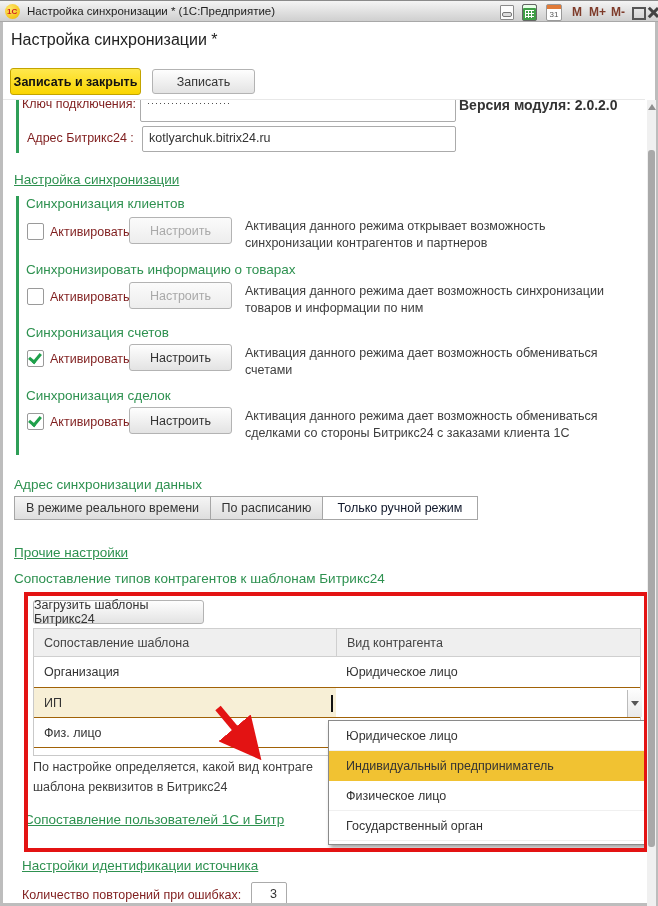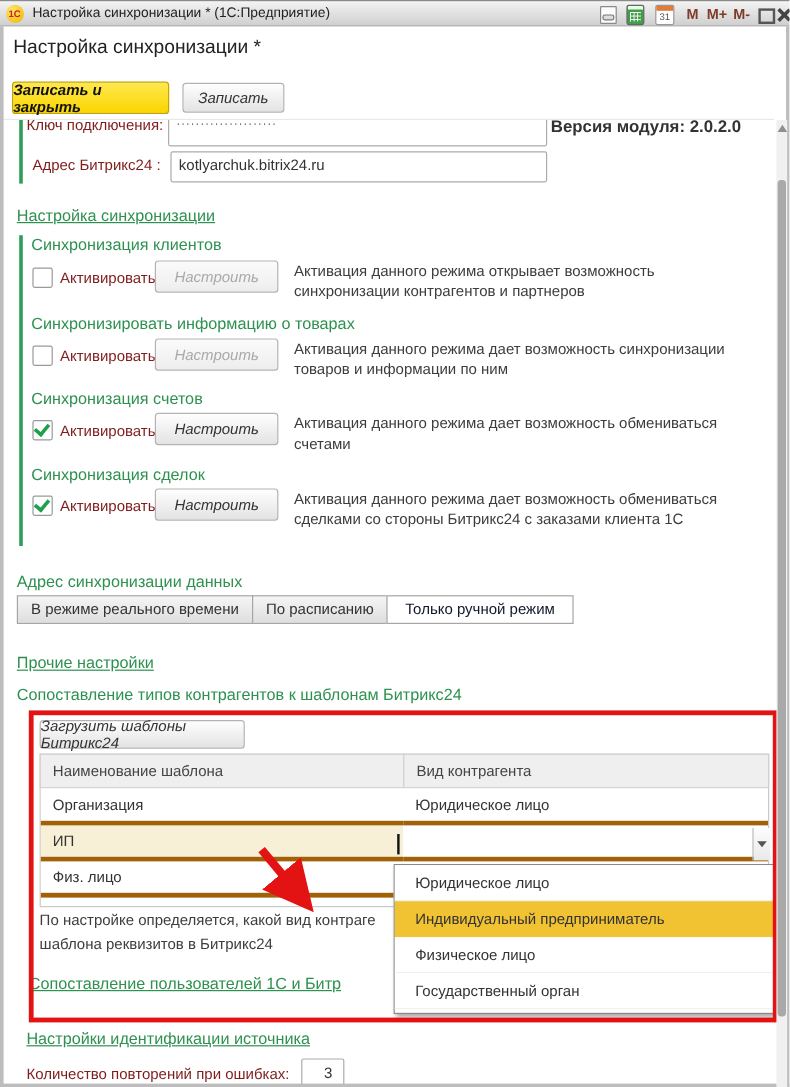--- a/index.html
+++ b/index.html
@@ -30,21 +30,21 @@
   .close-ic::before,.close-ic::after{content:"";position:absolute;left:5px;top:0;width:2.5px;height:13px;background:#444;}
   .close-ic::before{transform:rotate(45deg);} .close-ic::after{transform:rotate(-45deg);}
   
   .frame-l,.frame-r{position:absolute;top:22px;width:3px;height:884px;background:#bdbdbd;z-index:30;}
   .frame-l{left:0;} .frame-r{left:655px;}
   .frame-b{position:absolute;left:0;top:903px;width:658px;height:3px;background:#bdbdbd;z-index:30;}
   
   .page-title{position:absolute;left:11px;top:31px;font-size:16px;color:#222;}
   .btn{box-sizing:border-box;display:flex;align-items:center;justify-content:center;
        background:linear-gradient(#fefefe,#e3e3e3);border:1px solid #b3b3b3;border-radius:3px;
-       font-size:12.5px;color:#333;font-style:italic;}
+       font-size:12.5px;color:#333;}
   .btn.disabled{color:#a9a9a9;background:linear-gradient(#fbfbfb,#ededed);}
   .btn-yellow{background:linear-gradient(#ffe84d,#fad500);border:1px solid #c3a400;font-weight:bold;color:#111;}
   .sep-line{position:absolute;left:0;top:99px;width:645px;height:1px;background:#e8e8e8;}
   .green-h{color:#2e9150;font-size:13.5px;}
   .green-link{color:#2e9150;font-size:13.5px;text-decoration:underline;}
   .gbar{position:absolute;width:3px;background:#2e9e57;}
   .lbl{font-size:12.5px;color:#7f1d1d;}
   .input{box-sizing:border-box;background:#fff;border:1px solid #ababab;border-radius:2px;
          font-size:12.5px;color:#333;padding:4px 6px 0 6px;}
   .cb{position:absolute;width:15px;height:15px;background:#fff;border:1px solid #9a9a9a;border-radius:2px;}
@@ -54,21 +54,21 @@
   .desc{font-size:12.5px;color:#3d3d3d;line-height:16.5px;white-space:pre-line;width:405px;}
   
   .tgl{position:absolute;box-sizing:border-box;height:24px;display:flex;align-items:center;justify-content:center;
        font-size:12.5px;border:1px solid #a6a6a6;}
   .tgl.off{background:linear-gradient(#f5f5f5,#dedede);color:#333;}
   .tgl.on{background:#fff;color:#0f172a;}
   
   .tbl-border{position:absolute;box-sizing:border-box;border:1px solid #c9c9c9;}
   .th{position:absolute;box-sizing:border-box;background:#efefef;border:1px solid #cfcfcf;
       font-size:12.5px;color:#444;display:flex;align-items:center;padding-left:10px;}
-  .td{position:absolute;box-sizing:border-box;border-bottom:4px solid #a16207;font-size:12.5px;color:#333;
+  .td{position:absolute;box-sizing:border-box;border-bottom:1px solid #a16207;font-size:12.5px;color:#333;
       display:flex;align-items:center;padding-left:10px;background:#fff;}
   .td.active{background:#f7efd6;}
   
   .dd{position:absolute;left:328px;top:720px;width:316px;height:123px;background:#fff;
       border:1px solid #8a8a8a;box-shadow:2px 3px 4px rgba(0,0,0,.35);z-index:10;}
   .dd-item{box-sizing:border-box;height:30px;display:flex;align-items:center;padding-left:17px;
       font-size:12.5px;color:#333;border-bottom:1px solid #f0f0f0;background:#fff;}
   .dd-item.hl{background:#f1c232;border-bottom:1px solid #f1c232;}
   .combo-btn{position:absolute;left:627px;top:690px;width:15px;height:27px;box-sizing:border-box;
       background:linear-gradient(#fdfdfd,#e9e9e9);border-left:1px solid #bbb;display:flex;align-items:center;justify-content:center;}
@@ -100,21 +100,21 @@
     <span class="mem-btn" style="left:572px;">M</span>
     <span class="mem-btn" style="left:589px;">M+</span>
     <span class="mem-btn" style="left:611px;">M-</span>
     <span class="max-ic"></span>
     <span class="close-ic"></span>
   </div>
 
   <div class="page-title">Настройка синхронизации *</div>
 
   <div class="btn btn-yellow abs" style="left:10px;top:68px;width:131px;height:27px;">Записать и закрыть</div>
-  <div class="btn abs" style="left:152px;top:69px;width:85px;height:25px;">Записать</div>
+  <div class="btn abs" style="left:152px;top:69px;width:103px;height:25px;">Записать</div>
 
   <div class="sep-line"></div>
 
   <div class="abs" style="left:0;top:100px;width:645px;height:56px;overflow:hidden;">
     <span class="gbar" style="left:16px;top:0;height:53px;"></span>
     <span class="lbl abs" style="left:22px;top:-3px;">Ключ подключения:</span>
     <div class="input abs" style="left:140px;top:-5px;width:316px;height:27px;font-size:9px;letter-spacing:1px;padding-top:2px;">·····················</div>
     <span class="abs" style="left:459px;top:-3px;font-size:14px;font-weight:bold;color:#333;">Версия модуля: 2.0.2.0</span>
     <span class="lbl abs" style="left:27px;top:31px;">Адрес Битрикс24 :</span>
     <div class="input abs" style="left:142px;top:26px;width:314px;height:26px;">kotlyarchuk.bitrix24.ru</div>
@@ -160,21 +160,21 @@
   <div class="tgl off" style="left:210px;top:496px;width:113px;">По расписанию</div>
   <div class="tgl on" style="left:322px;top:496px;width:156px;">Только ручной режим</div>
 
   <span class="green-link abs" style="left:14px;top:545px;">Прочие настройки</span>
 
   <span class="green-h abs" style="left:14px;top:571px;">Сопоставление типов контрагентов к шаблонам Битрикс24</span>
 
   <div class="btn abs" style="left:33px;top:600px;width:171px;height:24px;">Загрузить шаблоны Битрикс24</div>
 
   <div class="tbl-border" style="left:33px;top:628px;width:608px;height:128px;"></div>
-  <div class="th" style="left:33px;top:628px;width:304px;height:29px;">Наименование шаблона</div>
+  <div class="th" style="left:33px;top:628px;width:304px;height:29px;">Сопоставление шаблона</div>
   <div class="th" style="left:336px;top:628px;width:305px;height:29px;">Вид контрагента</div>
 
   <div class="td" style="left:34px;top:657px;width:302px;height:31px;">Организация</div>
   <div class="td" style="left:336px;top:657px;width:304px;height:31px;">Юридическое лицо</div>
 
   <div class="td active" style="left:34px;top:688px;width:302px;height:30px;">ИП</div>
   <div class="td" style="left:336px;top:688px;width:304px;height:30px;"></div>
   <span class="cursor-bar"></span>
   <div class="combo-btn">
     <span class="tri-down"></span>

